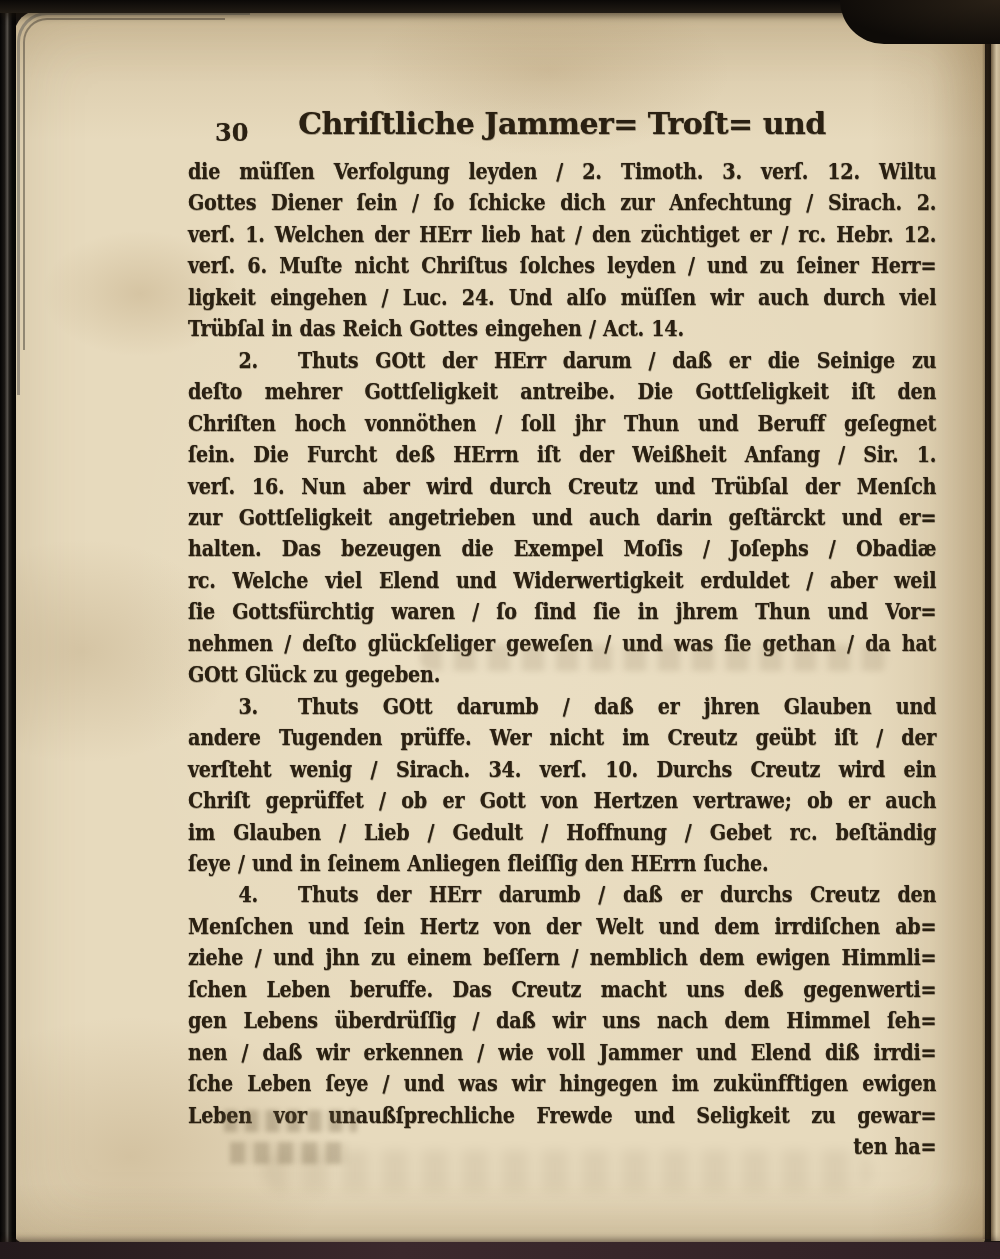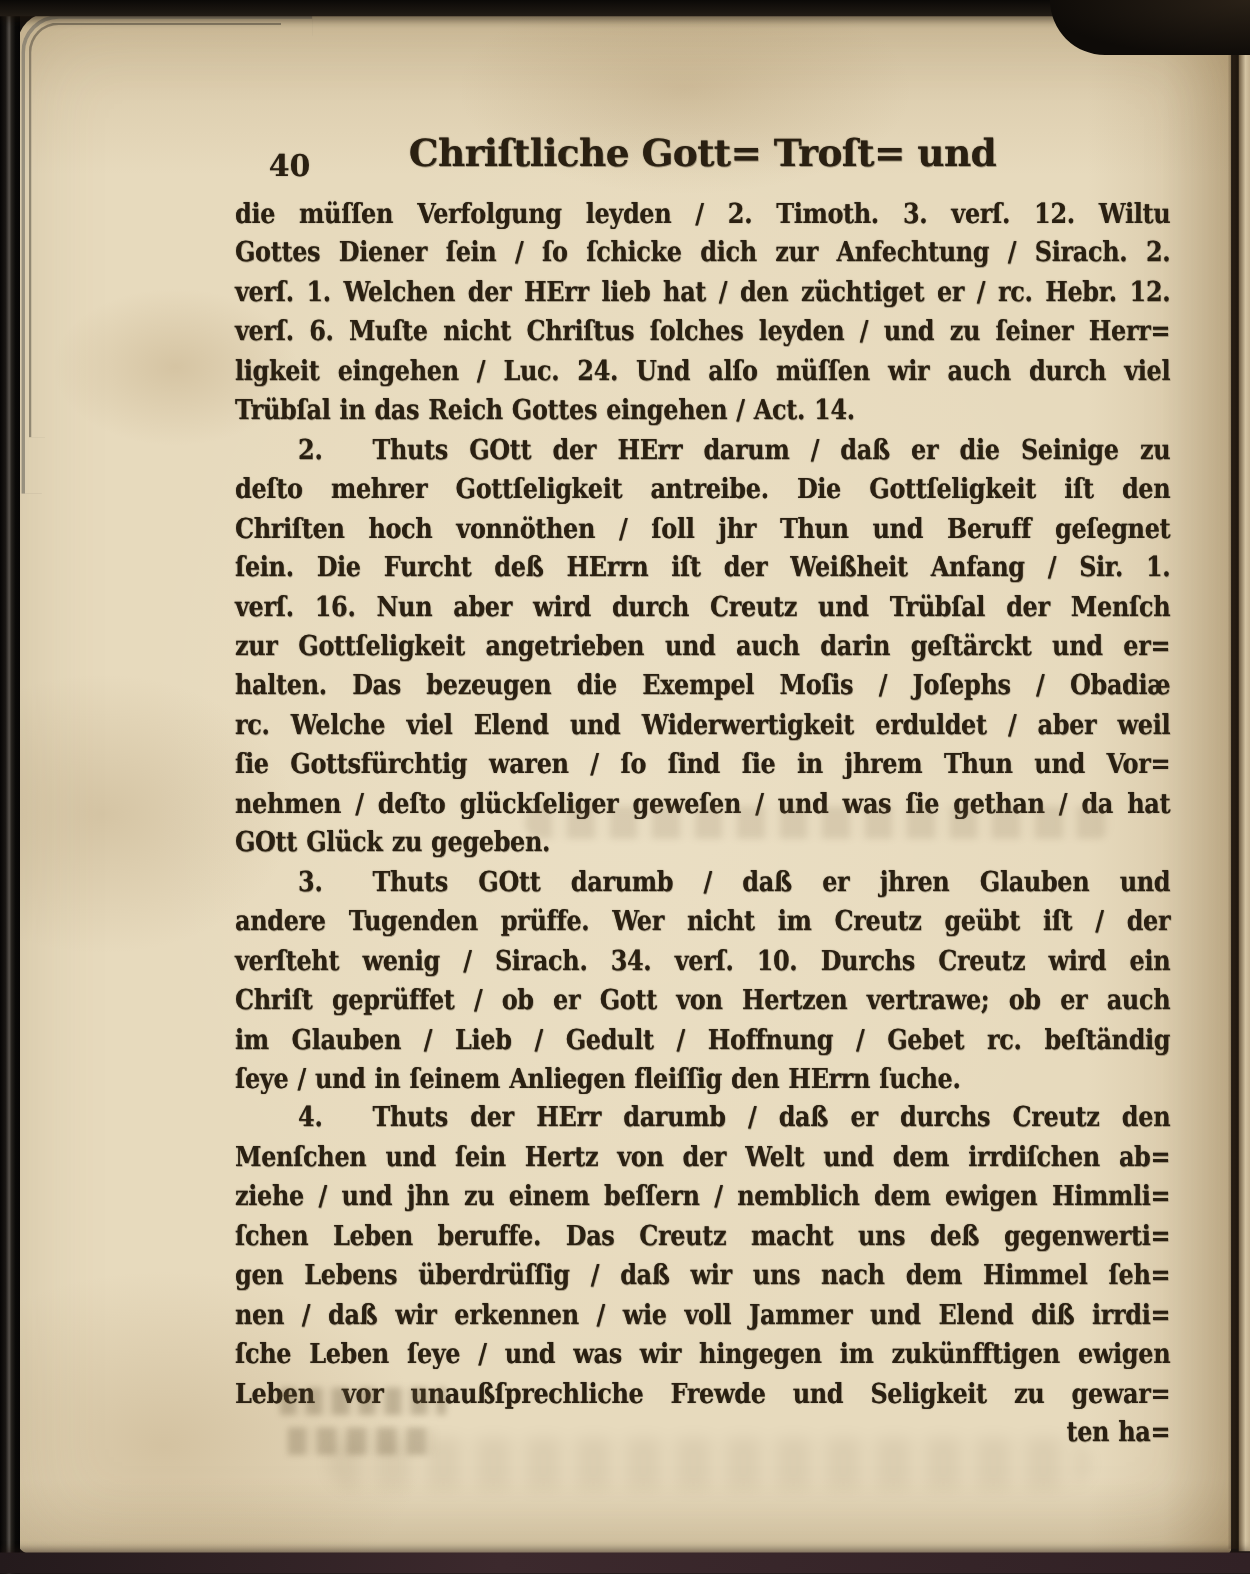--- a/index.html
+++ b/index.html
@@ -111,22 +111,22 @@
   .line.catch{text-align-last:right;}
   .line.first{text-indent:58px;}
   .pnum{margin-right:46px;}
 </style>
 </head>
 <body>
 
 <div class="scan">
   <div class="page">
     <div class="corner-lines"></div>
-    <div class="folio">40</div>
-    <div class="running-title">Chriſtliche Gott= Troſt= und</div>
+    <div class="folio">30</div>
+    <div class="running-title">Chriſtliche Jammer= Troſt= und</div>
     <div class="text-block">
         <div class="para">
           <div class="line">die müſſen Verfolgung leyden / 2. Timoth. 3. verſ. 12. Wiltu</div>
           <div class="line">Gottes Diener ſein / ſo ſchicke dich zur Anfechtung / Sirach. 2.</div>
           <div class="line">verſ. 1. Welchen der HErr lieb hat / den züchtiget er / rc. Hebr. 12.</div>
           <div class="line">verſ. 6. Muſte nicht Chriſtus ſolches leyden / und zu ſeiner Herr=</div>
           <div class="line">ligkeit eingehen / Luc. 24. Und alſo müſſen wir auch durch viel</div>
           <div class="line end">Trübſal in das Reich Gottes eingehen / Act. 14.</div>
         </div>
         <div class="para">

